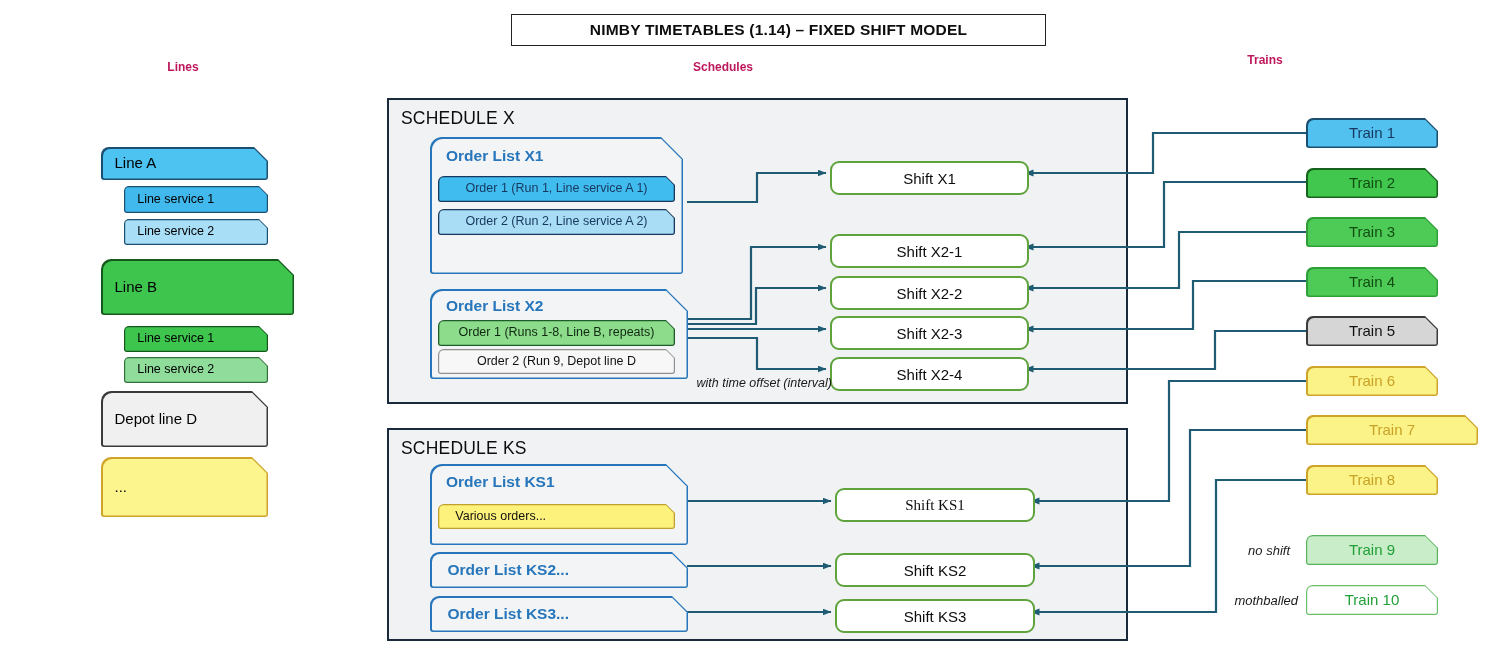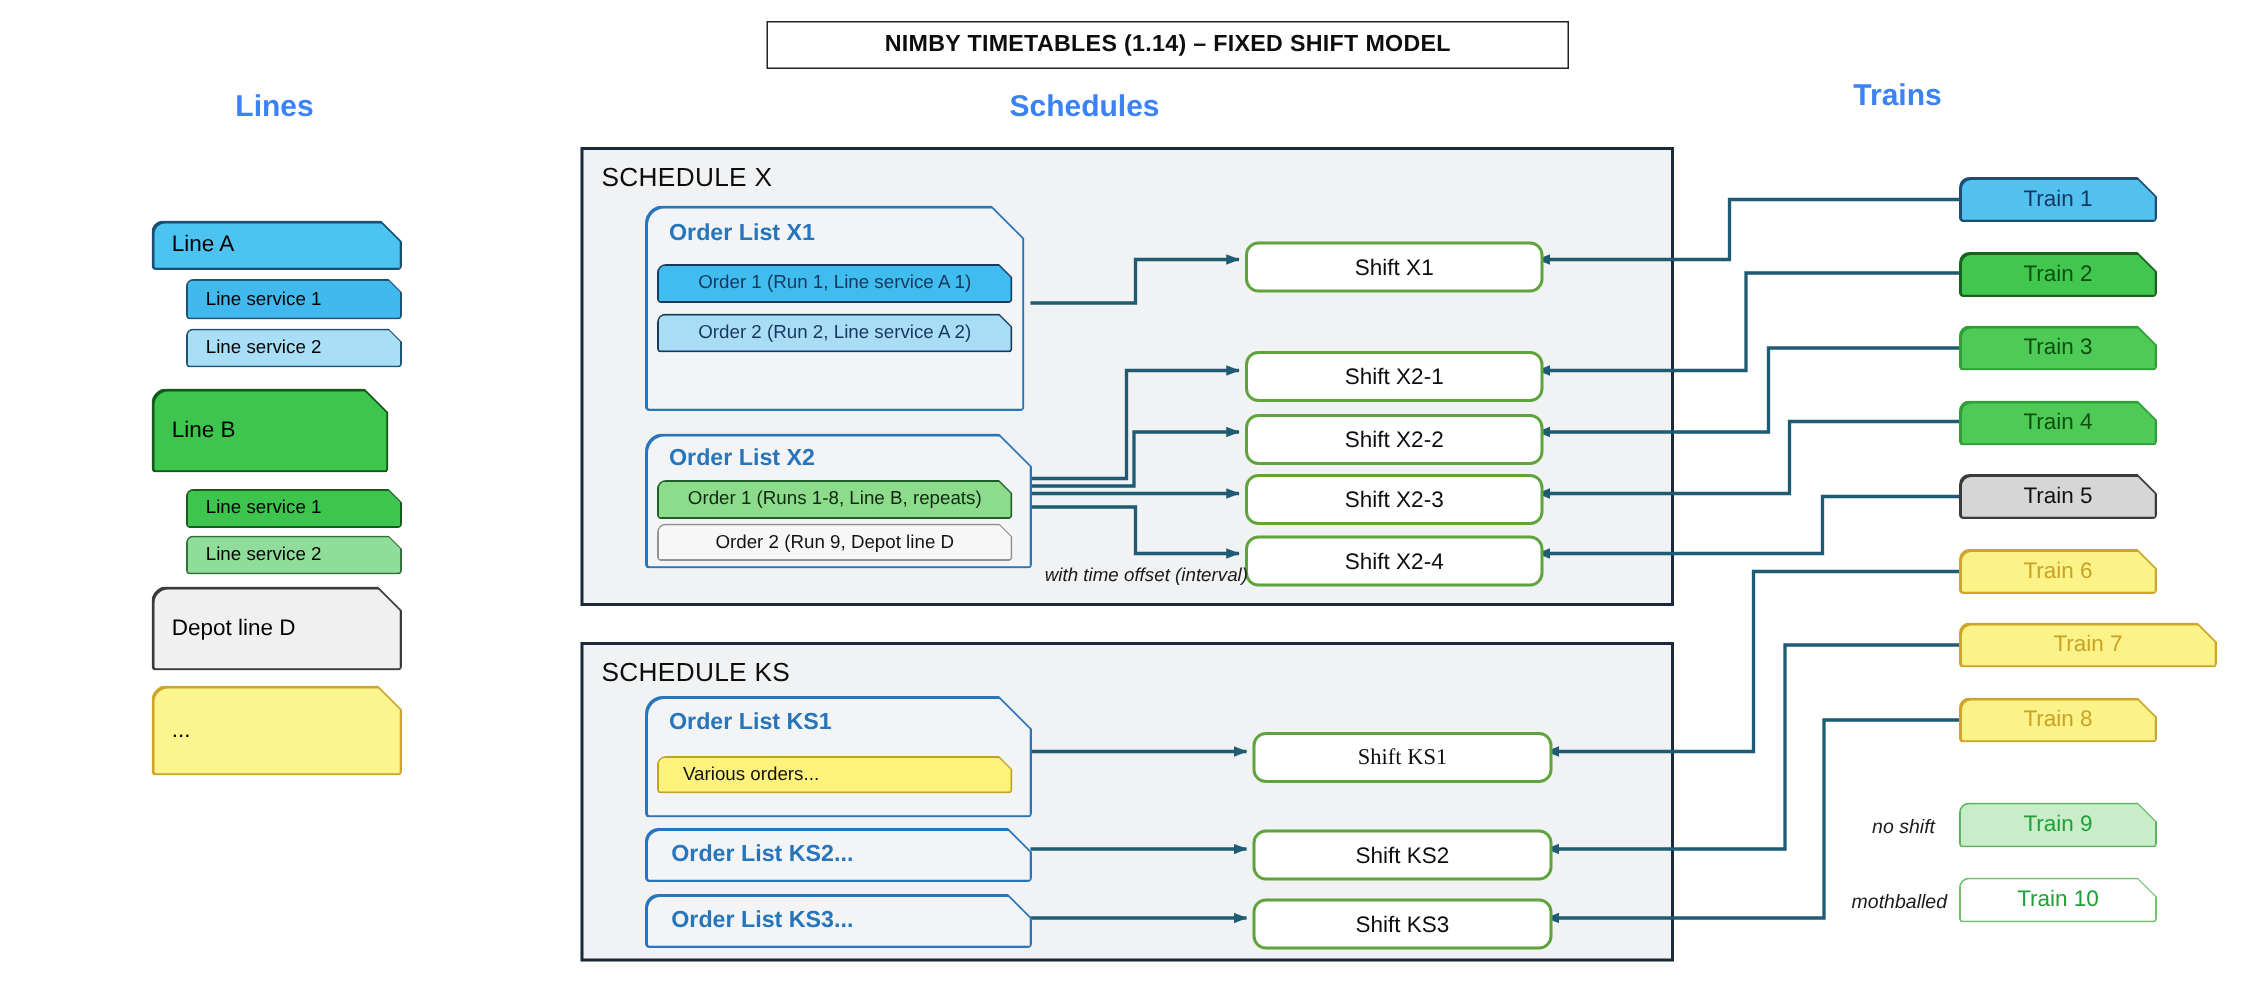--- a/index.html
+++ b/index.html
@@ -44,24 +44,24 @@
 
   
   .t-center{text-align:center;}
   .t-left  {padding-left:12px;}
   .fs15{font-size:15px;} .fs13{font-size:12.5px;}
 
   
   .titlebox{position:absolute;left:511px;top:14px;width:533px;height:30px;background:#fff;
             border:1.6px solid #222;display:flex;align-items:center;justify-content:center;
             font-weight:bold;font-size:15.5px;color:#0d0d0d;z-index:4;letter-spacing:.2px;}
-  .colhdr{position:absolute;font-weight:bold;font-size:20px;color:#3b82f6;text-align:center;width:130px;z-index:4;}
-
-  
-  .panel{position:absolute;background:#f1f2f3;border:2px solid #1b2a3a;}
+  .colhdr{position:absolute;font-weight:bold;font-size:12px;color:#be185d;text-align:center;width:130px;z-index:4;}
+
+  
+  .panel{position:absolute;background:#f1f2f3;border:2px solid #1b2a3a;padding-left:12px;}
   .panel-label{position:absolute;left:12px;top:8px;font-size:17.5px;color:#0d0d0d;z-index:3;letter-spacing:.2px;}
   .oltitle{position:absolute;font-weight:bold;font-size:15.5px;color:#2776bb;z-index:4;}
 
   .shift{position:absolute;z-index:3;background:#ffffff;border:2px solid #5fa33c;border-radius:9px;
          display:flex;align-items:center;justify-content:center;font-size:15px;color:#0d0d0d;}
 
   .caption{position:absolute;font-style:italic;font-size:12.5px;color:#1a1a1a;z-index:4;text-align:right;}
   .annot{position:absolute;font-style:italic;font-size:13px;color:#1a1a1a;z-index:4;text-align:right;}
 
   #wires{position:absolute;left:0;top:0;z-index:2;pointer-events:none;}
@@ -84,21 +84,21 @@
   <div class="snip c-svcblue" style="left:124px;top:186px;width:144px;height:27px;--cut:9px;--r:5px;--bw:1.2px;">
     <div class="in">
         <div class="lbl t-left fs13">Line service 1</div>
       </div>
   </div>
   <div class="snip c-svcbluelt" style="left:124px;top:219px;width:144px;height:26px;--cut:9px;--r:5px;--bw:1.2px;">
     <div class="in">
         <div class="lbl t-left fs13">Line service 2</div>
       </div>
   </div>
-  <div class="snip c-linegreen" style="left:101px;top:259px;width:158px;height:56px;--cut:16px;--r:10px;">
+  <div class="snip c-linegreen" style="left:101px;top:259px;width:193px;height:56px;--cut:16px;--r:10px;">
     <div class="in">
         <div class="lbl t-left fs15">Line B</div>
       </div>
   </div>
   <div class="snip c-svcgreen" style="left:124px;top:326px;width:144px;height:26px;--cut:9px;--r:5px;--bw:1.2px;">
     <div class="in">
         <div class="lbl t-left fs13">Line service 1</div>
       </div>
   </div>
   <div class="snip c-svcgreenlt" style="left:124px;top:357px;width:144px;height:26px;--cut:9px;--r:5px;--bw:1.2px;">

